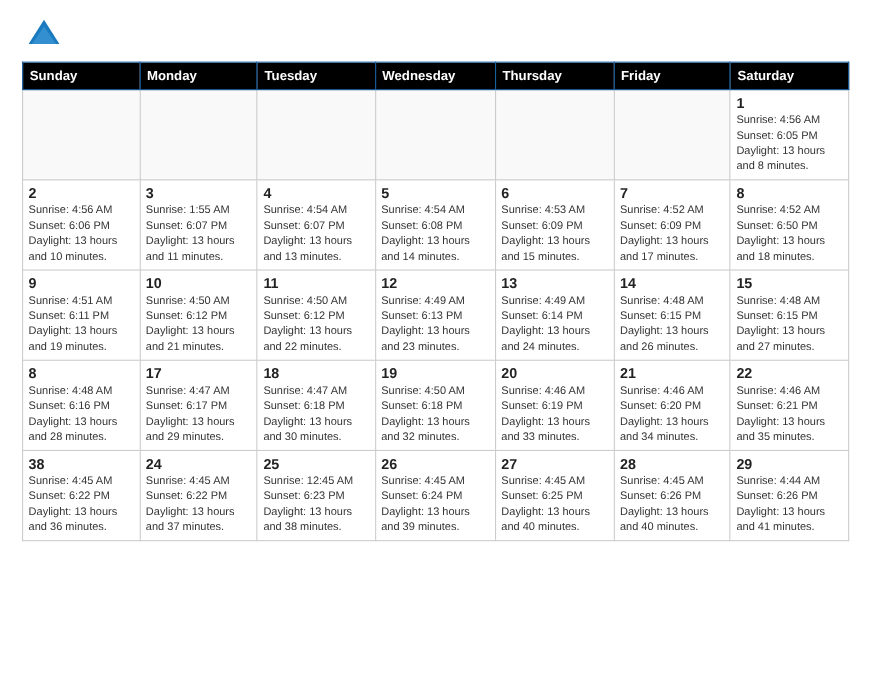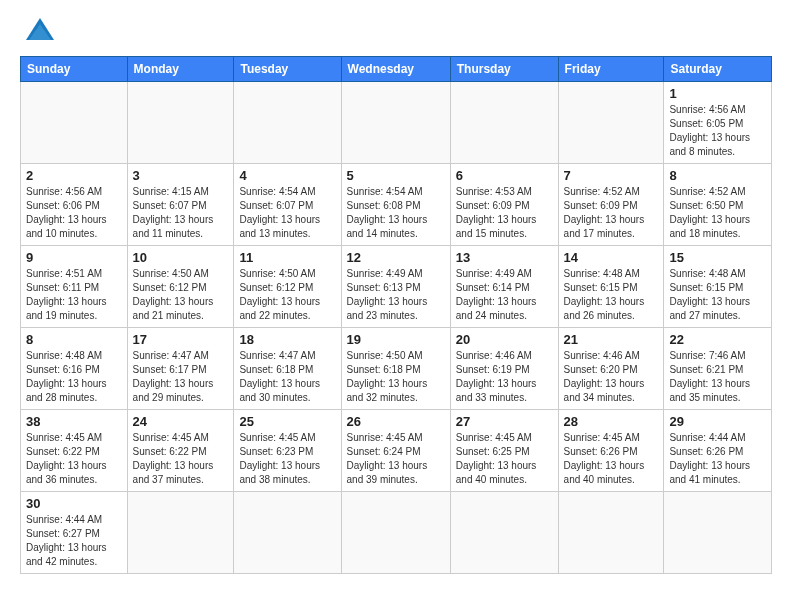--- a/index.html
+++ b/index.html
@@ -57,21 +57,21 @@
       color: #555;
       margin-top: 2px;
     }
     .calendar {
       width: 100%;
       border-collapse: collapse;
       border: 1px solid #ccc;
       font-size: 10.5px;
     }
     .calendar thead tr th {
-      background-color: #3b82f6;
+      background-color: #000000;
       color: #fff;
       font-weight: bold;
       font-size: 12px;
       padding: 5px 6px;
       border: 1px solid #1a5fa0;
       text-align: left;
     }
     .calendar tbody tr td {
       vertical-align: top;
       border: 1px solid #ccc;
@@ -149,21 +149,21 @@
         </tr>
         <tr>
           <td>
             <span class="day-number">2</span>
             <div class="day-info">Sunrise: 4:56 AM
 Sunset: 6:06 PM
 Daylight: 13 hours and 10 minutes.</div>
           </td>
           <td>
             <span class="day-number">3</span>
-            <div class="day-info">Sunrise: 4:15 AM
+            <div class="day-info">Sunrise: 1:55 AM
 Sunset: 6:07 PM
 Daylight: 13 hours and 11 minutes.</div>
           </td>
           <td>
             <span class="day-number">4</span>
             <div class="day-info">Sunrise: 4:54 AM
 Sunset: 6:07 PM
 Daylight: 13 hours and 13 minutes.</div>
           </td>
           <td>
@@ -267,41 +267,41 @@
 Daylight: 13 hours and 33 minutes.</div>
           </td>
           <td>
             <span class="day-number">21</span>
             <div class="day-info">Sunrise: 4:46 AM
 Sunset: 6:20 PM
 Daylight: 13 hours and 34 minutes.</div>
           </td>
           <td>
             <span class="day-number">22</span>
-            <div class="day-info">Sunrise: 7:46 AM
+            <div class="day-info">Sunrise: 4:46 AM
 Sunset: 6:21 PM
 Daylight: 13 hours and 35 minutes.</div>
           </td>
         </tr>
         <tr>
           <td>
             <span class="day-number">38</span>
             <div class="day-info">Sunrise: 4:45 AM
 Sunset: 6:22 PM
 Daylight: 13 hours and 36 minutes.</div>
           </td>
           <td>
             <span class="day-number">24</span>
             <div class="day-info">Sunrise: 4:45 AM
 Sunset: 6:22 PM
 Daylight: 13 hours and 37 minutes.</div>
           </td>
           <td>
             <span class="day-number">25</span>
-            <div class="day-info">Sunrise: 4:45 AM
+            <div class="day-info">Sunrise: 12:45 AM
 Sunset: 6:23 PM
 Daylight: 13 hours and 38 minutes.</div>
           </td>
           <td>
             <span class="day-number">26</span>
             <div class="day-info">Sunrise: 4:45 AM
 Sunset: 6:24 PM
 Daylight: 13 hours and 39 minutes.</div>
           </td>
           <td>
@@ -315,30 +315,16 @@
             <div class="day-info">Sunrise: 4:45 AM
 Sunset: 6:26 PM
 Daylight: 13 hours and 40 minutes.</div>
           </td>
           <td>
             <span class="day-number">29</span>
             <div class="day-info">Sunrise: 4:44 AM
 Sunset: 6:26 PM
 Daylight: 13 hours and 41 minutes.</div>
           </td>
-        </tr>
-        <tr class="last-row">
-          <td>
-            <span class="day-number">30</span>
-            <div class="day-info">Sunrise: 4:44 AM
-Sunset: 6:27 PM
-Daylight: 13 hours and 42 minutes.</div>
-          </td>
-          <td class="empty"></td>
-          <td class="empty"></td>
-          <td class="empty"></td>
-          <td class="empty"></td>
-          <td class="empty"></td>
-          <td class="empty"></td>
         </tr>
       </tbody>
   </table>
 </div>
 
 </body></html>

